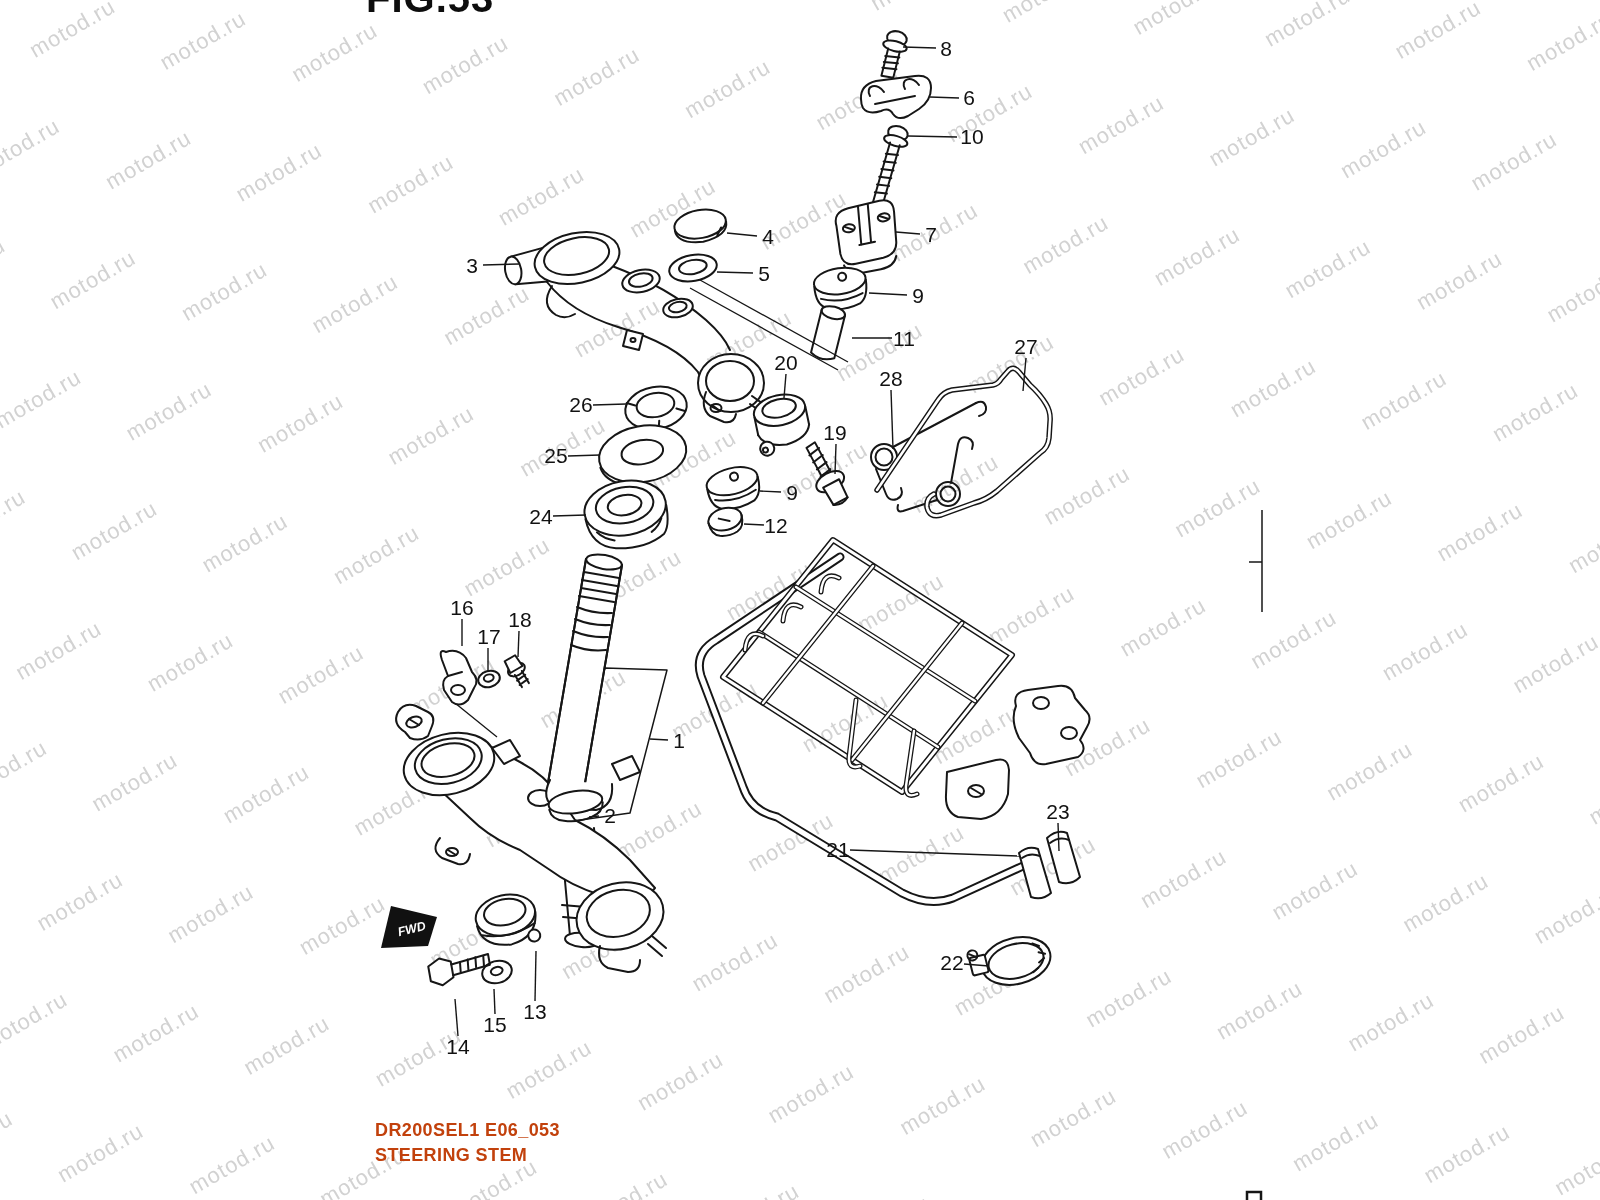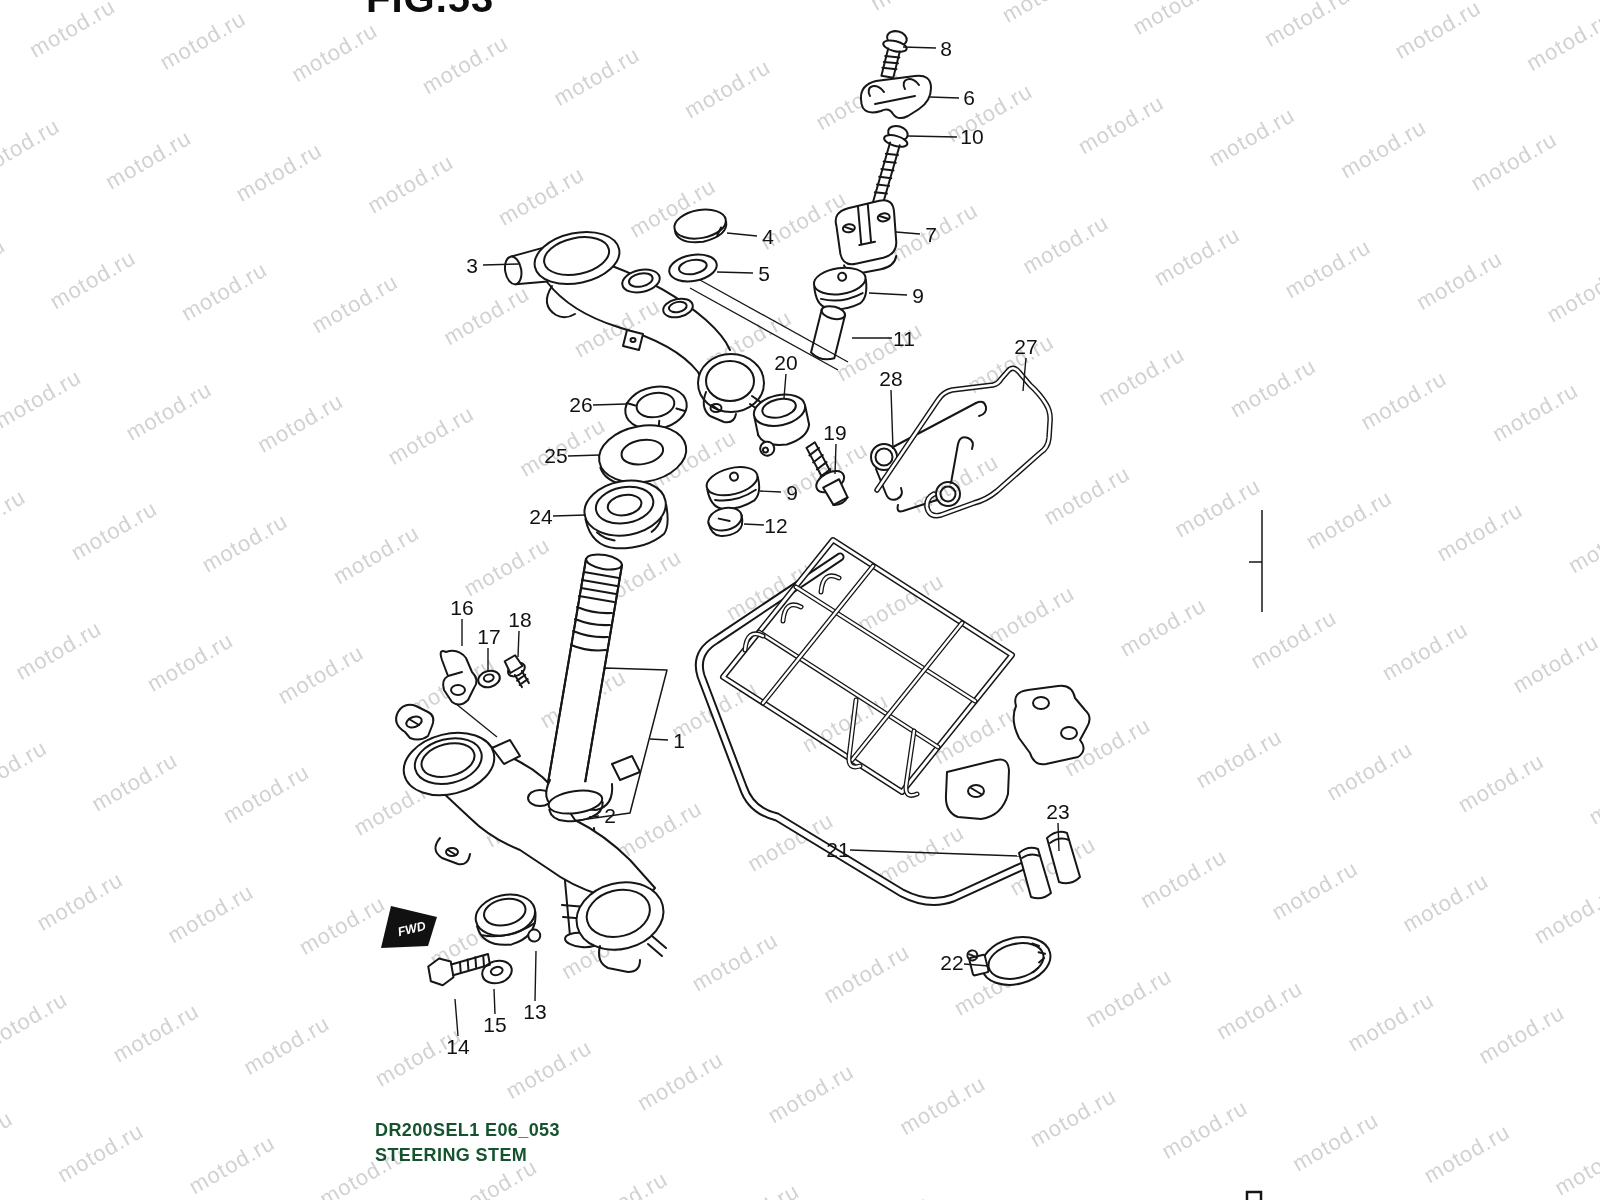--- a/index.html
+++ b/index.html
@@ -25,21 +25,21 @@
   .tubeB{stroke:#161616;fill:none;stroke-linejoin:round;stroke-linecap:round;}
   .tubeW{stroke:#ffffff;fill:none;stroke-linejoin:round;stroke-linecap:round;}
   .callout-num{font-family:"Liberation Sans",sans-serif;font-size:21px;fill:#111;text-anchor:middle;}
   .leader{stroke:#161616;stroke-width:1.4;fill:none;}
   .fwd-text{font-family:"Liberation Sans",sans-serif;font-size:12.5px;font-weight:bold;font-style:italic;fill:#fff;text-anchor:middle;}
   
   #fig-title{
     position:absolute;left:366px;top:-22px;z-index:3;
     font-size:40px;font-weight:bold;color:#0d0d0d;letter-spacing:1px;line-height:1;
   }
-  #footer{position:absolute;left:375px;top:1118px;z-index:3;color:#14532d;}
+  #footer{position:absolute;left:375px;top:1118px;z-index:3;color:#c2410c;}
   #footer .f-line{font-size:18px;font-weight:bold;letter-spacing:0.4px;line-height:25px;}
 </style>
 </head>
 <body>
 
 <div id="watermark-layer" style="color: rgb(210, 210, 210);">
     <div class="wm" style="left: 1290px; top: 760px;">motod.ru</div>
     <div class="wm" style="left: 1182px; top: 836px;">motod.ru</div>
     <div class="wm" style="left: 1397px; top: 836px;">motod.ru</div>
     <div class="wm" style="left: 1075px; top: 912px;">motod.ru</div>

